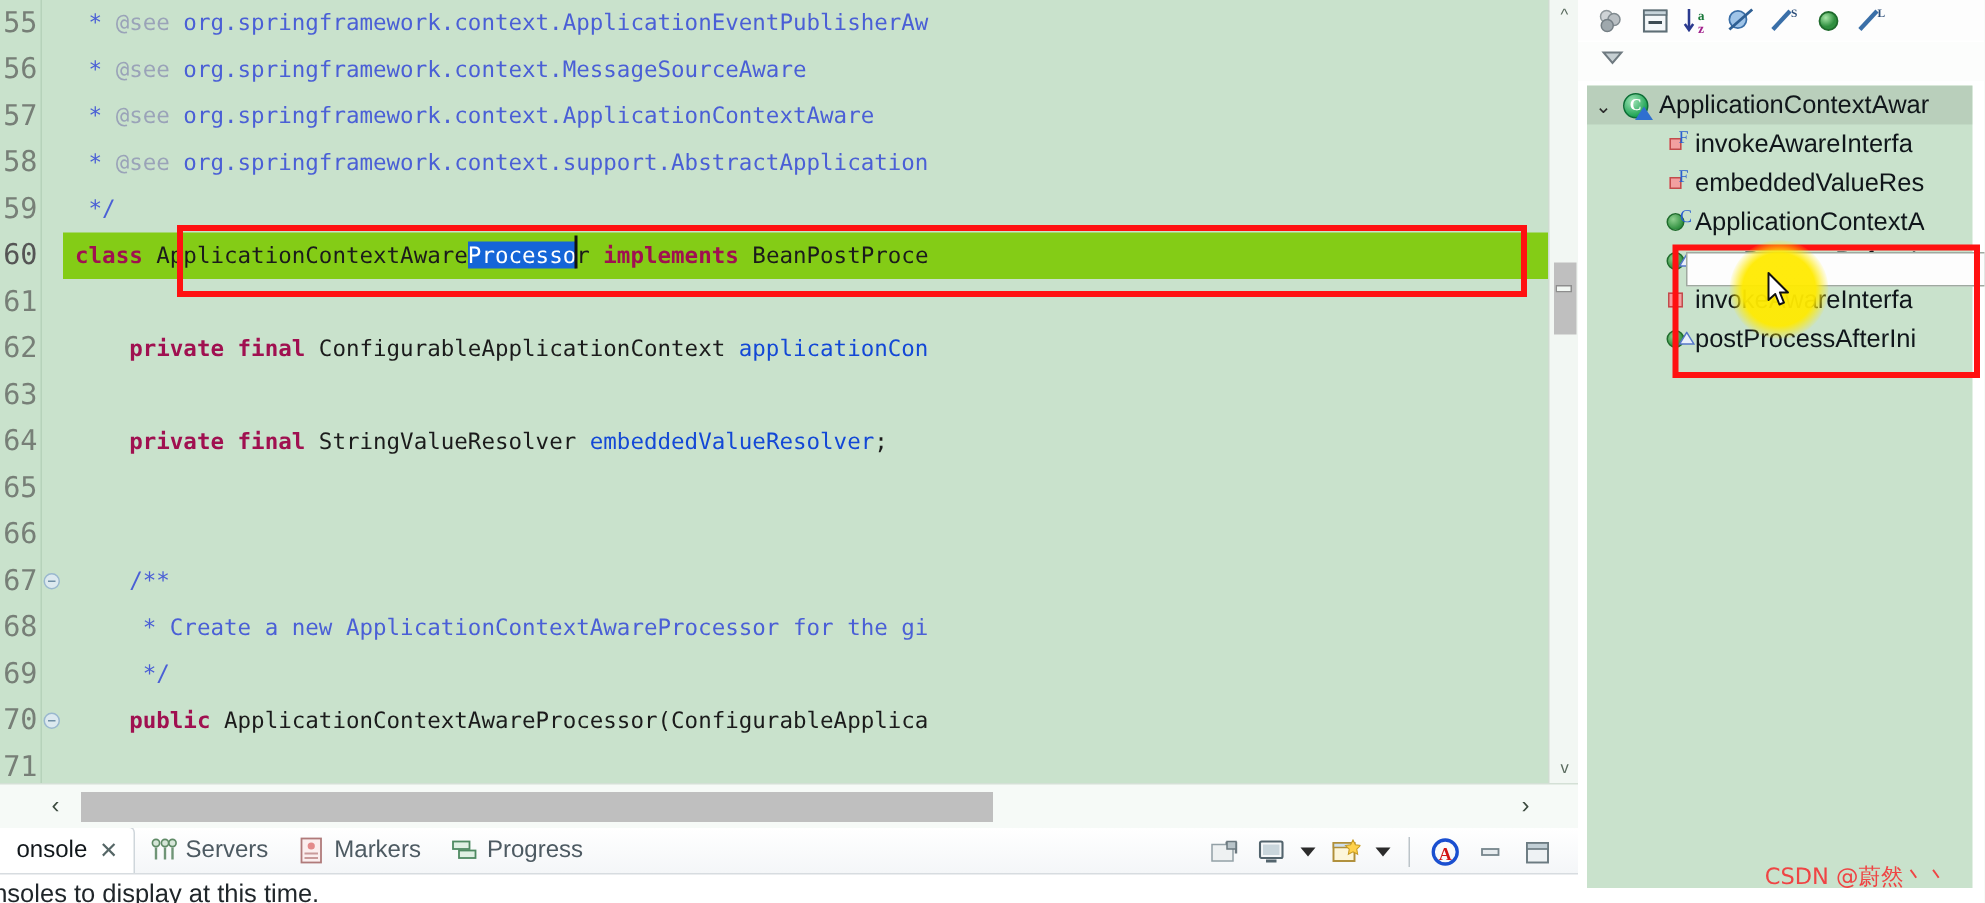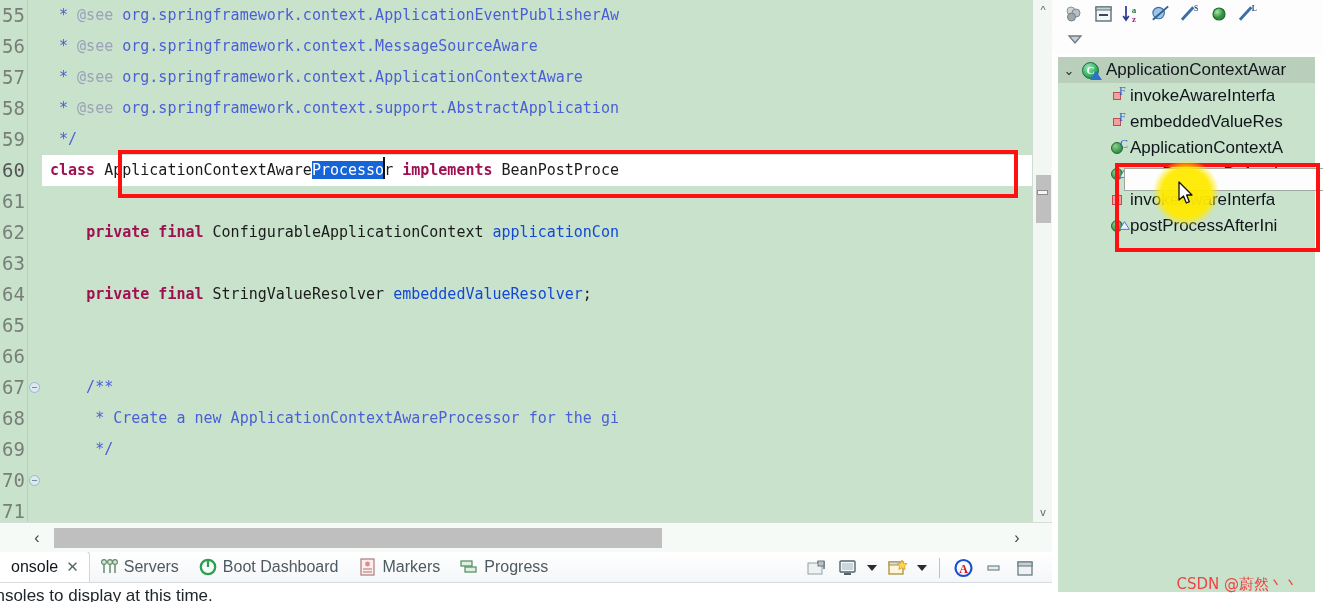--- a/index.html
+++ b/index.html
@@ -96,21 +96,21 @@
     font-size: 15px;
   }
   .code-line {
     height: 31px;
     line-height: 31px;
     white-space: pre;
     padding-left: 8px;
     position: relative;
   }
   .code-line.current {
-    background: #ffffff;
+    background: #84cc16;
   }
   .tok-cmt      { color: #4a5fd6; }
   .tok-cmt-dim  { color: #9aa3b8; }
   .tok-kw       { color: #a01050; font-weight: bold; }
   .tok-type     { color: #1b1b1b; }
   .tok-field    { color: #1348d6; }
   .tok-plain    { color: #1b1b1b; }
   .tok-sel {
     background: #1565d8;
     color: #ffffff;
@@ -510,20 +510,21 @@
           <div class="code-line current"><span class="tok-kw">class</span><span class="tok-type"> ApplicationContextAware</span><span class="tok-sel">Processo</span><span class="caret"></span><span class="tok-type">r </span><span class="tok-kw">implements</span><span class="tok-type"> BeanPostProce</span></div>
           <div class="code-line"></div>
           <div class="code-line"><span class="tok-plain">    </span><span class="tok-kw">private final</span><span class="tok-type"> ConfigurableApplicationContext </span><span class="tok-field">applicationCon</span></div>
           <div class="code-line"></div>
           <div class="code-line"><span class="tok-plain">    </span><span class="tok-kw">private final</span><span class="tok-type"> StringValueResolver </span><span class="tok-field">embeddedValueResolver</span><span class="tok-type">;</span></div>
           <div class="code-line"></div>
           <div class="code-line"></div>
           <div class="code-line"><span class="tok-cmt">    /**</span></div>
           <div class="code-line"><span class="tok-cmt">     * Create a new ApplicationContextAwareProcessor for the gi</span></div>
           <div class="code-line"><span class="tok-cmt">     */</span></div>
+          <div class="code-line"><span class="tok-plain">    </span><span class="tok-kw">public</span><span class="tok-type"> ApplicationContextAwareProcessor(ConfigurableApplica</span></div>
         </div>
     </div>
 
     <div id="editor-vscroll">
       <div class="sb-arrow up">^</div>
       <div id="editor-vthumb"></div>
       <div id="editor-vmark"></div>
       <div class="sb-arrow down">v</div>
     </div>
 
@@ -543,27 +544,20 @@
           <span class="close-x">✕</span>
         </div>
         <div class="btab">
           <span class="glyph"><svg width="19" height="17" viewBox="0 0 19 17">
               <circle cx="4" cy="4" r="2.4" fill="#d6e6d8" stroke="#5f8a66" stroke-width="1.1"></circle>
               <circle cx="10" cy="4" r="2.4" fill="#d6e6d8" stroke="#5f8a66" stroke-width="1.1"></circle>
               <circle cx="15" cy="4" r="2.4" fill="#d6e6d8" stroke="#5f8a66" stroke-width="1.1"></circle>
               <path d="M4 7 L4 15 M10 7 L10 15 M15 7 L15 15" stroke="#6f9476" stroke-width="1.6"></path>
             </svg></span>
           <span>Servers</span>
-        </div>
-        <div class="btab">
-          <span class="glyph"><svg width="18" height="18" viewBox="0 0 18 18">
-              <circle cx="9" cy="9" r="7.2" fill="none" stroke="#2e9e4f" stroke-width="2.3"></circle>
-              <path d="M9 3 L9 9" stroke="#2e9e4f" stroke-width="2.3"></path>
-            </svg></span>
-          <span>Boot Dashboard</span>
         </div>
         <div class="btab">
           <span class="glyph"><svg width="17" height="18" viewBox="0 0 17 18">
               <rect x="2" y="1" width="13" height="16" fill="#fbeeee" stroke="#b07a7a" stroke-width="1.2"></rect>
               <circle cx="8.5" cy="6" r="2.4" fill="#e38b8b"></circle>
               <path d="M4 11 L13 11 M4 14 L13 14" stroke="#c99a9a" stroke-width="1.3"></path>
             </svg></span>
           <span>Markers</span>
         </div>
         <div class="btab">

